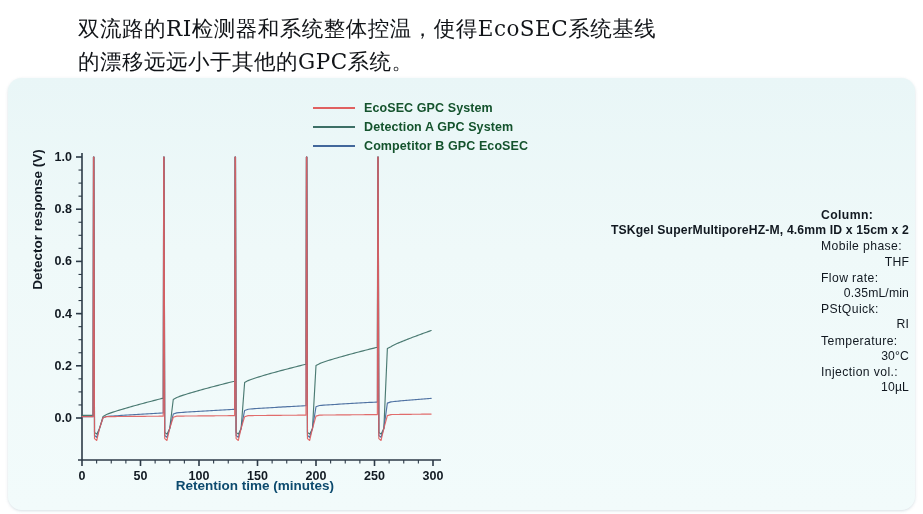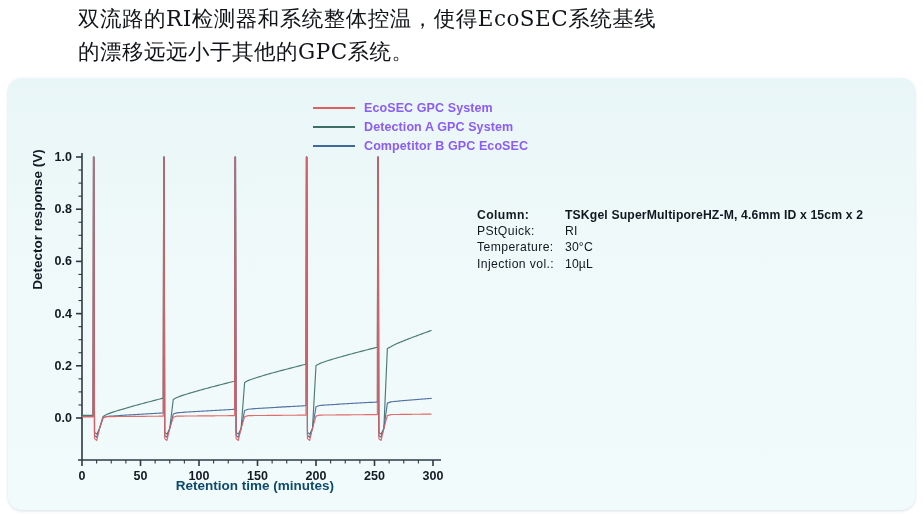--- a/index.html
+++ b/index.html
@@ -7,21 +7,21 @@
     width:923px;height:514px;
     background:#ffffff;
     font-family:"Liberation Sans", sans-serif;
     overflow:hidden;
     position:relative;
   }
 
   
   #headline{
     position:absolute;
-    left:78px; top:2px; width:800px;
+    left:78px; top:12px; width:800px;
     font-family:"DejaVu Serif", serif;
     font-size:21.5px;
     line-height:33px;
     color:#111418;
     letter-spacing:0.5px;
     white-space:pre-line;
   }
 
   
   #figure-panel{
@@ -45,21 +45,21 @@
     position:absolute; left:313px; top:98px; z-index:5;
   }
   .legend-row{
     display:flex;align-items:center;height:19px;
   }
   .legend-swatch{
     width:42px;height:0;border-top-width:2px;border-top-style:solid;
     margin-right:9px;flex:none;
   }
   .legend-label{
-    font-size:12.5px;font-weight:bold;color:#8b5cf6;
+    font-size:12.5px;font-weight:bold;color:#14532d;
     font-family:"Liberation Sans", sans-serif;
     letter-spacing:0.1px;white-space:nowrap;
   }
 
   
   #plot{
     position:absolute; left:8px; top:78px;
     width:907px; height:432px;
     z-index:3; pointer-events:none;
   }
@@ -86,21 +86,21 @@
   
   #conditions{
     position:absolute;
     left:477px; top:208px;
     width:432px;
     z-index:6;
     font-size:12.2px;
     color:#111820;
     line-height:15.2px;
   }
-  .cond-row{display:flex;align-items:flex-end;margin-bottom:1px;}
+  .cond-row{display:flex;align-items:flex-end;margin-bottom:1px;flex-direction:column;}
   .cond-key{
     width:88px;flex:none;
     letter-spacing:0.4px;
   }
   .cond-val{flex:1;letter-spacing:0.15px;}
   .cond-row.strong .cond-key,
   .cond-row.strong .cond-val{font-weight:bold;}
 </style>
 </head>
 <body>
@@ -202,20 +202,28 @@
       <path d="M74.00 338.69 L84.30 338.69 L85.06 338.69 L85.49 79.00 L85.91 79.00 L86.52 360.62 L88.74 362.45 L91.55 350.44 L95.06 339.74 L98.57 338.67 L100.70 338.64 L102.84 338.62 L104.97 338.59 L107.10 338.57 L109.23 338.55 L111.37 338.53 L113.50 338.51 L115.63 338.49 L117.77 338.47 L119.90 338.45 L122.03 338.44 L124.17 338.42 L126.30 338.40 L128.43 338.38 L130.56 338.36 L132.70 338.35 L134.83 338.33 L136.96 338.31 L139.10 338.29 L141.23 338.28 L143.36 338.26 L145.50 338.24 L147.63 338.22 L149.76 338.21 L151.89 338.19 L154.03 338.17 L155.26 338.17 L155.69 79.00 L156.11 79.00 L156.72 360.62 L158.94 362.45 L161.75 350.44 L165.26 339.22 L168.77 338.15 L170.95 338.12 L173.13 338.10 L175.30 338.07 L177.48 338.05 L179.66 338.03 L181.84 338.01 L184.02 337.99 L186.19 337.97 L188.37 337.95 L190.55 337.93 L192.73 337.91 L194.91 337.90 L197.08 337.88 L199.26 337.86 L201.44 337.84 L203.62 337.82 L205.80 337.81 L207.97 337.79 L210.15 337.77 L212.33 337.75 L214.51 337.74 L216.69 337.72 L218.86 337.70 L221.04 337.68 L223.22 337.67 L225.40 337.65 L226.63 337.65 L227.06 79.00 L227.48 79.00 L228.09 360.62 L230.31 362.45 L233.12 350.44 L236.63 338.69 L240.14 337.62 L242.32 337.60 L244.50 337.57 L246.67 337.55 L248.85 337.53 L251.03 337.51 L253.21 337.49 L255.39 337.47 L257.56 337.45 L259.74 337.43 L261.92 337.41 L264.10 337.39 L266.28 337.37 L268.45 337.36 L270.63 337.34 L272.81 337.32 L274.99 337.30 L277.17 337.28 L279.34 337.27 L281.52 337.25 L283.70 337.23 L285.88 337.21 L288.06 337.20 L290.23 337.18 L292.41 337.16 L294.59 337.15 L296.77 337.13 L298.00 337.13 L298.43 79.00 L298.85 79.00 L299.46 360.62 L301.68 362.45 L304.49 350.44 L308.00 338.17 L311.51 337.10 L313.69 337.07 L315.87 337.05 L318.04 337.03 L320.22 337.01 L322.40 336.99 L324.58 336.97 L326.76 336.95 L328.93 336.93 L331.11 336.91 L333.29 336.89 L335.47 336.87 L337.65 336.85 L339.82 336.83 L342.00 336.82 L344.18 336.80 L346.36 336.78 L348.54 336.76 L350.71 336.74 L352.89 336.73 L355.07 336.71 L357.25 336.69 L359.43 336.67 L361.60 336.66 L363.78 336.64 L365.96 336.62 L368.14 336.61 L369.37 336.61 L369.80 79.00 L370.22 79.00 L370.83 360.62 L373.05 362.45 L375.86 350.44 L379.37 337.65 L382.88 336.58 L384.43 336.55 L385.98 336.53 L387.52 336.51 L389.07 336.49 L390.62 336.46 L392.17 336.44 L393.72 336.42 L395.26 336.41 L396.81 336.39 L398.36 336.37 L399.91 336.35 L401.46 336.33 L403.00 336.31 L404.55 336.29 L406.10 336.28 L407.65 336.26 L409.20 336.24 L410.74 336.22 L412.29 336.20 L413.84 336.19 L415.39 336.17 L416.94 336.15 L418.48 336.14 L420.03 336.12 L421.58 336.10 L423.13 336.08" fill="none" stroke="#e06060" stroke-width="1.15" stroke-linejoin="round" stroke-linecap="round" opacity="0.92"></path>
     </g>
   </svg>
 
 <div id="conditions">
     <div class="cond-row strong">
       <div class="cond-key">Column:</div>
       <div class="cond-val">TSKgel SuperMultiporeHZ-M, 4.6mm ID x 15cm x 2</div>
     </div>
     <div class="cond-row">
+      <div class="cond-key">Mobile phase:</div>
+      <div class="cond-val">THF</div>
+    </div>
+    <div class="cond-row">
+      <div class="cond-key">Flow rate:</div>
+      <div class="cond-val">0.35mL/min</div>
+    </div>
+    <div class="cond-row">
       <div class="cond-key">PStQuick:</div>
       <div class="cond-val">RI</div>
     </div>
     <div class="cond-row">
       <div class="cond-key">Temperature:</div>
       <div class="cond-val">30°C</div>
     </div>
     <div class="cond-row">
       <div class="cond-key">Injection vol.:</div>
       <div class="cond-val">10µL</div>

